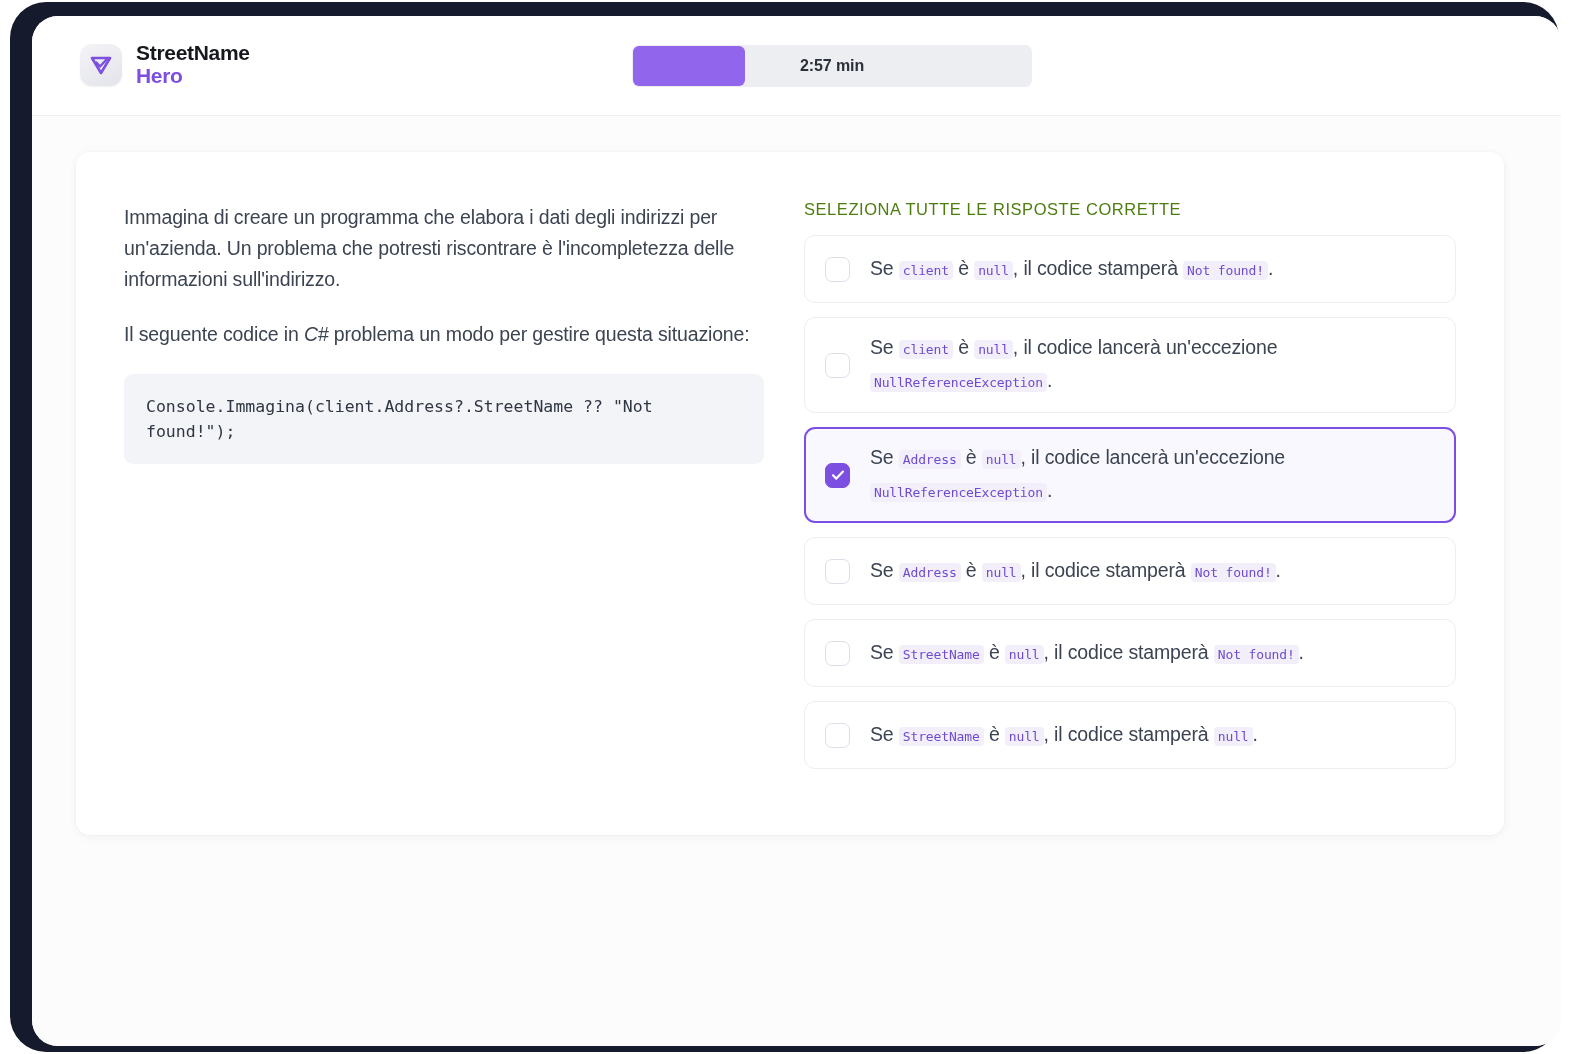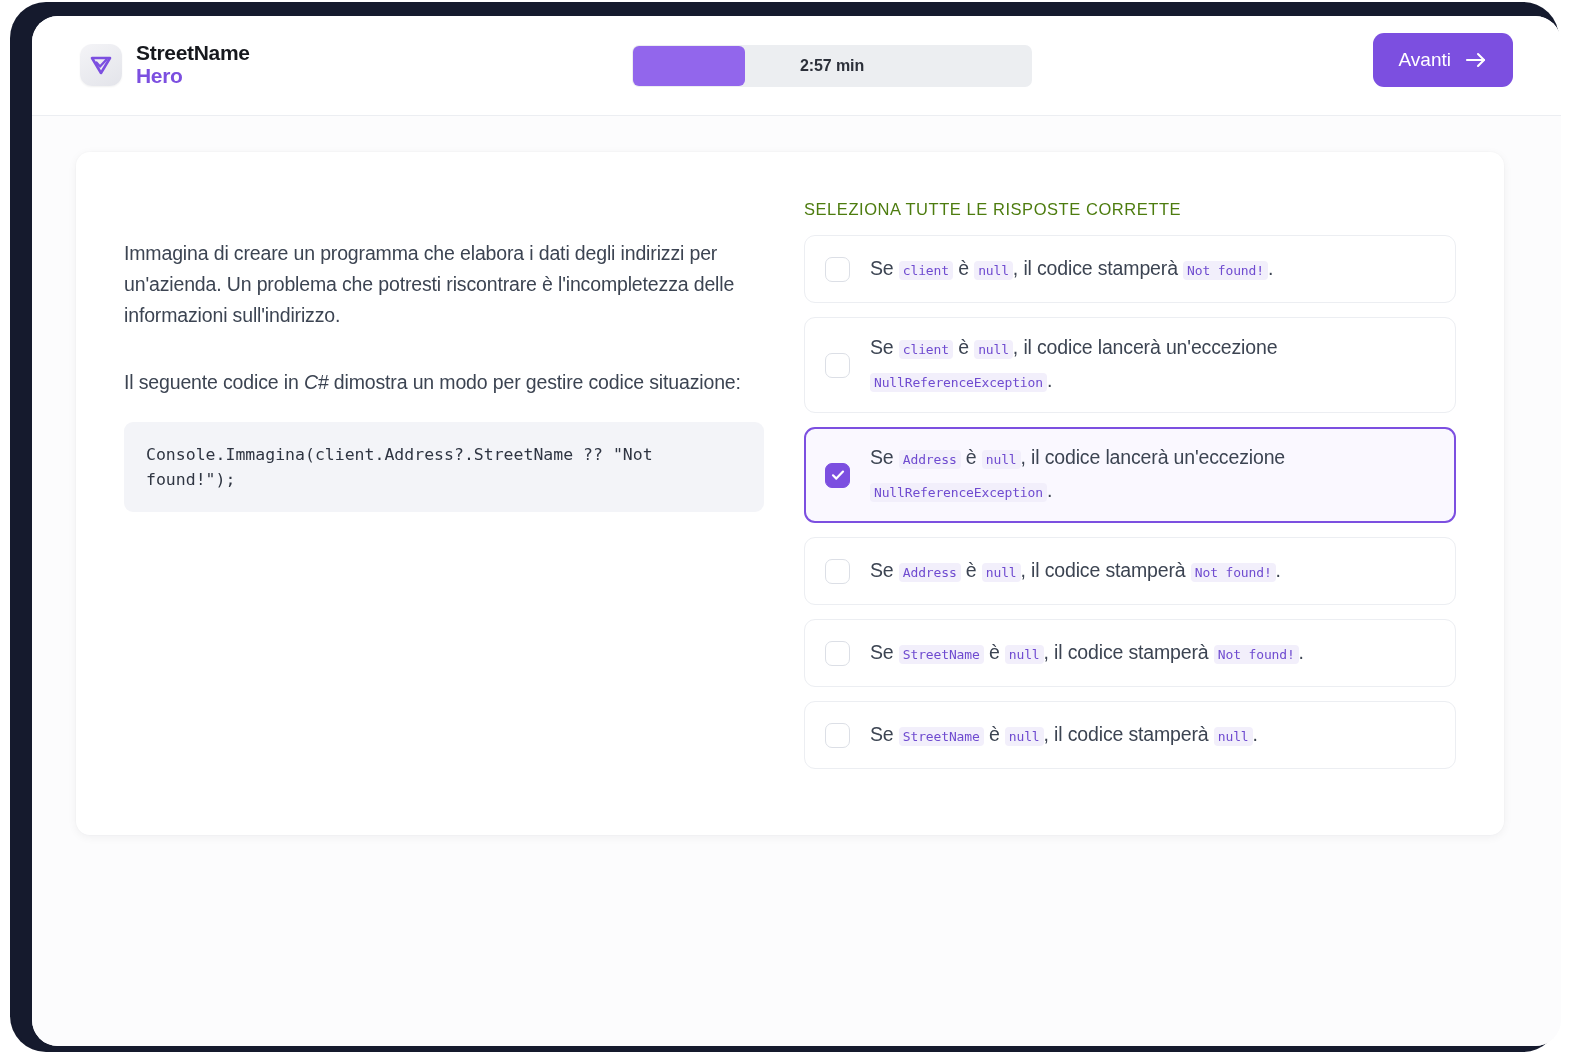--- a/index.html
+++ b/index.html
@@ -161,21 +161,20 @@
     width: 640px;
     flex: 0 0 640px;
     padding-top: 6px;
   }
   .para {
     font-size: 19.5px;
     line-height: 31px;
     color: #3c4452;
     margin-bottom: 24px;
     letter-spacing: -0.15px;
-    margin-top: 36px;
   }
   .para .ital { font-style: italic; }
 
   .code-block {
     background: #f3f4f8;
     border-radius: 9px;
     padding: 20px 22px;
     margin-top: 6px;
     font-family: "DejaVu Sans Mono", monospace;
     font-size: 16.5px;
@@ -269,38 +268,29 @@
           <div class="brand-line1">StreetName</div>
           <div class="brand-line2">Hero</div>
         </div>
       </div>
 
       <div class="timer-wrap">
         <div class="timer-fill" style="width: 28%;"></div>
         <div class="timer-label">2:57 min</div>
       </div>
 
-      <button class="next-btn">
-        <span>Avanti</span>
-        <span class="arrow">
-          <svg width="22" height="18" viewBox="0 0 22 18" aria-hidden="true">
-            <path d="M2 9 H19" stroke="#ffffff" stroke-width="2.1" stroke-linecap="round"></path>
-            <path d="M13 3 L19 9 L13 15" fill="none" stroke="#ffffff" stroke-width="2.1" stroke-linecap="round" stroke-linejoin="round"></path>
-          </svg>
-        </span>
-      </button>
     </div>
 
     <div class="page-body">
       <div class="card">
 
         <div class="left-col">
           <p class="para">Immagina di creare un programma che elabora i dati degli indirizzi per un'azienda. Un problema che potresti riscontrare è l'incompletezza delle informazioni sull'indirizzo.</p>
           <p class="para">
-            <span>Il seguente codice in </span><span class="ital">C#</span><span> dimostra un modo per gestire codice situazione:</span>
+            <span>Il seguente codice in </span><span class="ital">C#</span><span> problema un modo per gestire questa situazione:</span>
           </p>
           <div class="code-block">Console.Immagina(client.Address?.StreetName ?? "Not found!");</div>
         </div>
 
         <div class="right-col">
           <div class="answers-title">SELEZIONA TUTTE LE RISPOSTE CORRETTE</div>
           <div id="options-list">
               <div class="option">
                 <div class="cbox"></div>
                 <div class="opt-text">Se <code class="inl">client</code> è <code class="inl">null</code>, il codice stamperà <code class="inl">Not found!</code>.</div>

